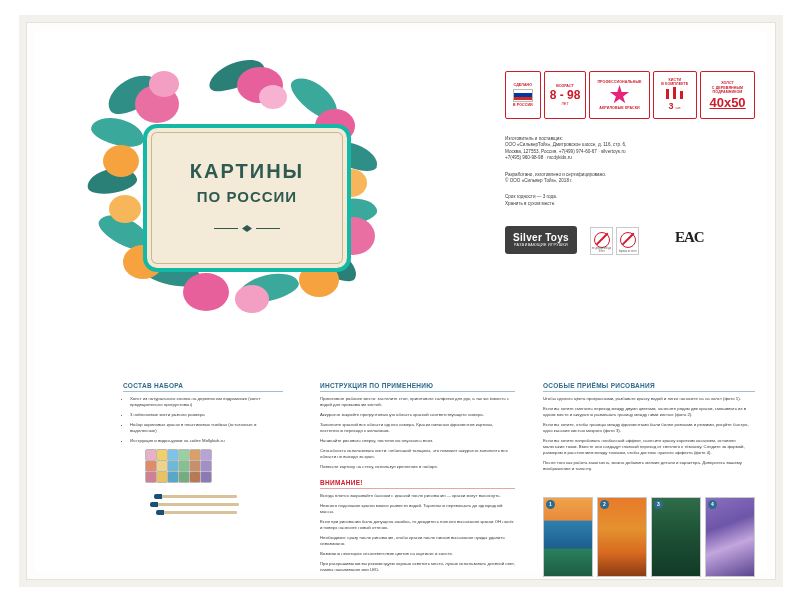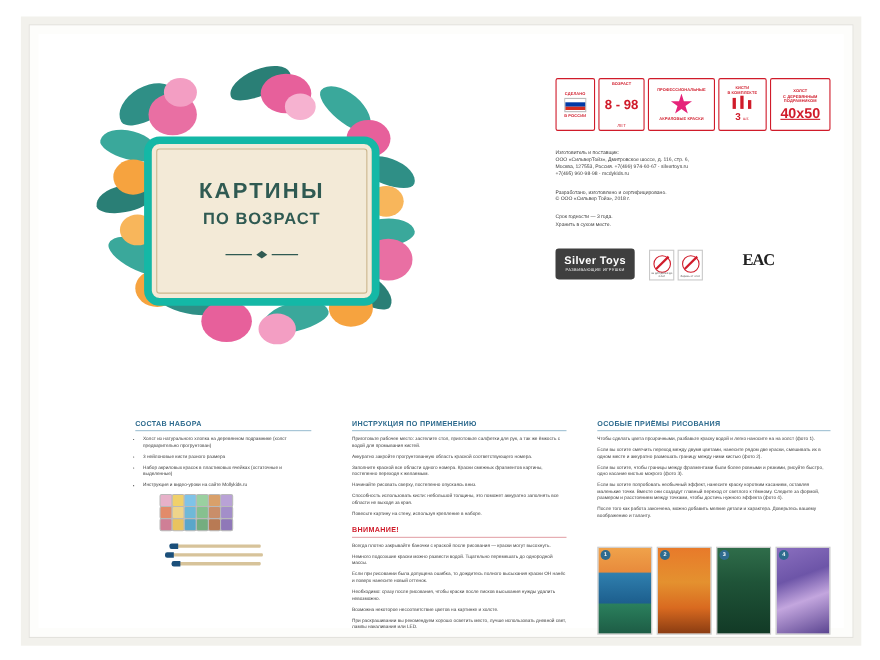--- a/index.html
+++ b/index.html
@@ -24,23 +24,23 @@
     background:#ffffff;
   }
 
   
   .art{
     position:absolute;left:52px;top:18px;width:300px;height:290px;
   }
   .leafblob{position:absolute;border-radius:50% 50% 50% 50%/60% 60% 40% 40%;}
   .petal{position:absolute;border-radius:50%;}
   .frame{
-    position:absolute;left:44px;top:75px;width:200px;height:140px;
+    position:absolute;left:56px;top:75px;width:200px;height:140px;
     background:#f3ead7;
-    border:7px solid #14b8a6;
+    border:4px solid #14b8a6;
     border-radius:14px;
     box-shadow:inset 0 0 0 4px #f3ead7, inset 0 0 0 5px #cbb68d;
   }
   .frame .ttl{
     position:absolute;left:0;right:0;top:32px;text-align:center;
     color:#2f5a52;font-weight:bold;letter-spacing:2px;
     font-size:20px;line-height:22px;
   }
   .frame .ttl2{
     position:absolute;left:0;right:0;top:60px;text-align:center;
@@ -60,21 +60,21 @@
   .badge{
     border:1px solid #d01b2a;background:#ffffff;border-radius:2px;
     display:flex;flex-direction:column;align-items:center;justify-content:center;
     text-align:center;color:#d01b2a;font-weight:bold;
     padding:2px 2px;
   }
   .badge .lab{font-size:3.6px;line-height:4.4px;letter-spacing:.1px;}
   .badge .big{font-size:12px;line-height:12px;}
   .badge .sub{font-size:4px;line-height:5px;font-weight:normal;}
   .b1{width:34px;}
-  .b2{width:42px;justify-content:space-between;}
+  .b2{width:42px;}
   .b3{width:62px;}
   .b4{width:44px;}
   .b5{width:56px;}
   .flagru{width:18px;height:11px;margin:1px auto 1px;border:.5px solid #bbb;}
   .flagru i{display:block;height:33.3%;}
   .flagru i:nth-child(1){background:#fff;}
   .flagru i:nth-child(2){background:#0039a6;}
   .flagru i:nth-child(3){background:#d52b1e;}
   .paintsplash{
     width:20px;height:20px;background:#e6247a;margin:1px auto;
@@ -181,21 +181,21 @@
         <div class="petal" style="left:36px;top:196px;width:40px;height:34px;background:#f6a33f;"></div>
         <div class="petal" style="left:96px;top:224px;width:46px;height:38px;background:#e7609b;"></div>
         <div class="petal" style="left:148px;top:236px;width:34px;height:28px;background:#f39ec3;"></div>
         <div class="petal" style="left:212px;top:214px;width:40px;height:34px;background:#f6a33f;"></div>
         <div class="petal" style="left:244px;top:168px;width:44px;height:38px;background:#e96fa3;"></div>
         <div class="petal" style="left:248px;top:120px;width:32px;height:28px;background:#f8b65b;"></div>
         <div class="petal" style="left:228px;top:60px;width:40px;height:34px;background:#e7609b;"></div>
 
         <div class="frame">
           <div class="ttl">КАРТИНЫ</div>
-          <div class="ttl2">ПО ВОЗРАСТ</div>
+          <div class="ttl2">ПО РОССИИ</div>
           <svg class="flourish" viewBox="0 0 70 9">
             <path d="M2 4.5 H26 M44 4.5 H68" stroke="#2f5a52" stroke-width="1" fill="none"></path>
             <path d="M35 1 L40 4.5 L35 8 L30 4.5 Z" fill="#2f5a52"></path>
           </svg>
         </div>
       </div>
 
       <div class="badges">
         <div class="badge b1">
           <div class="lab">СДЕЛАНО</div>

